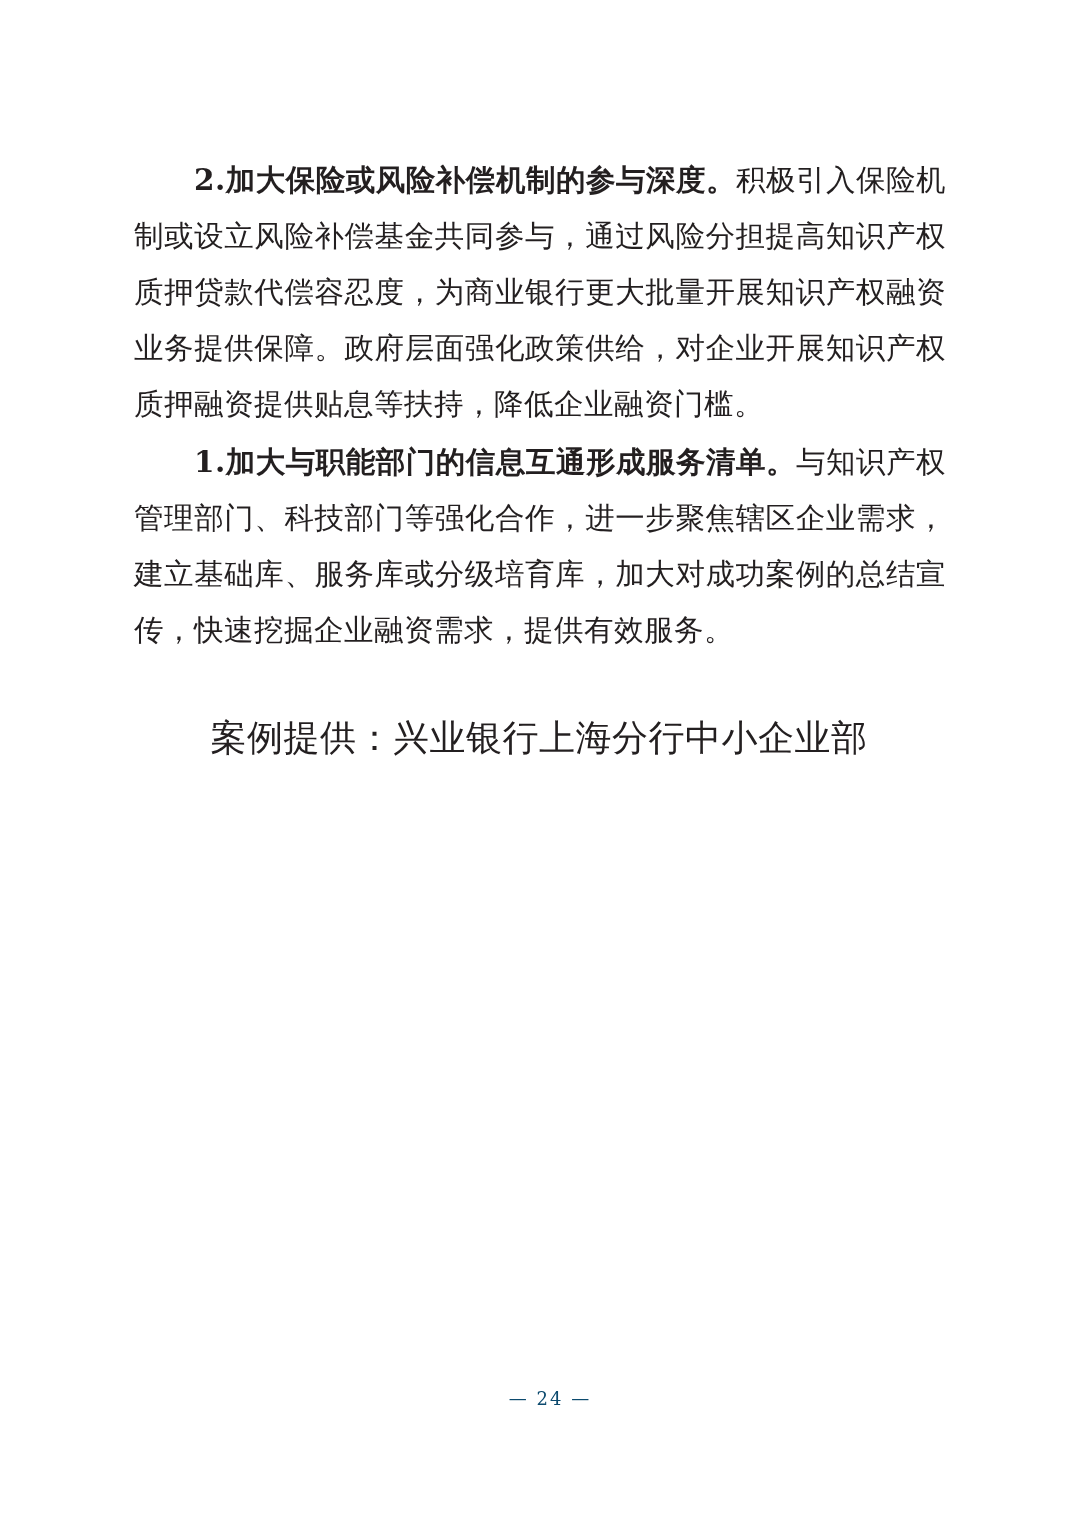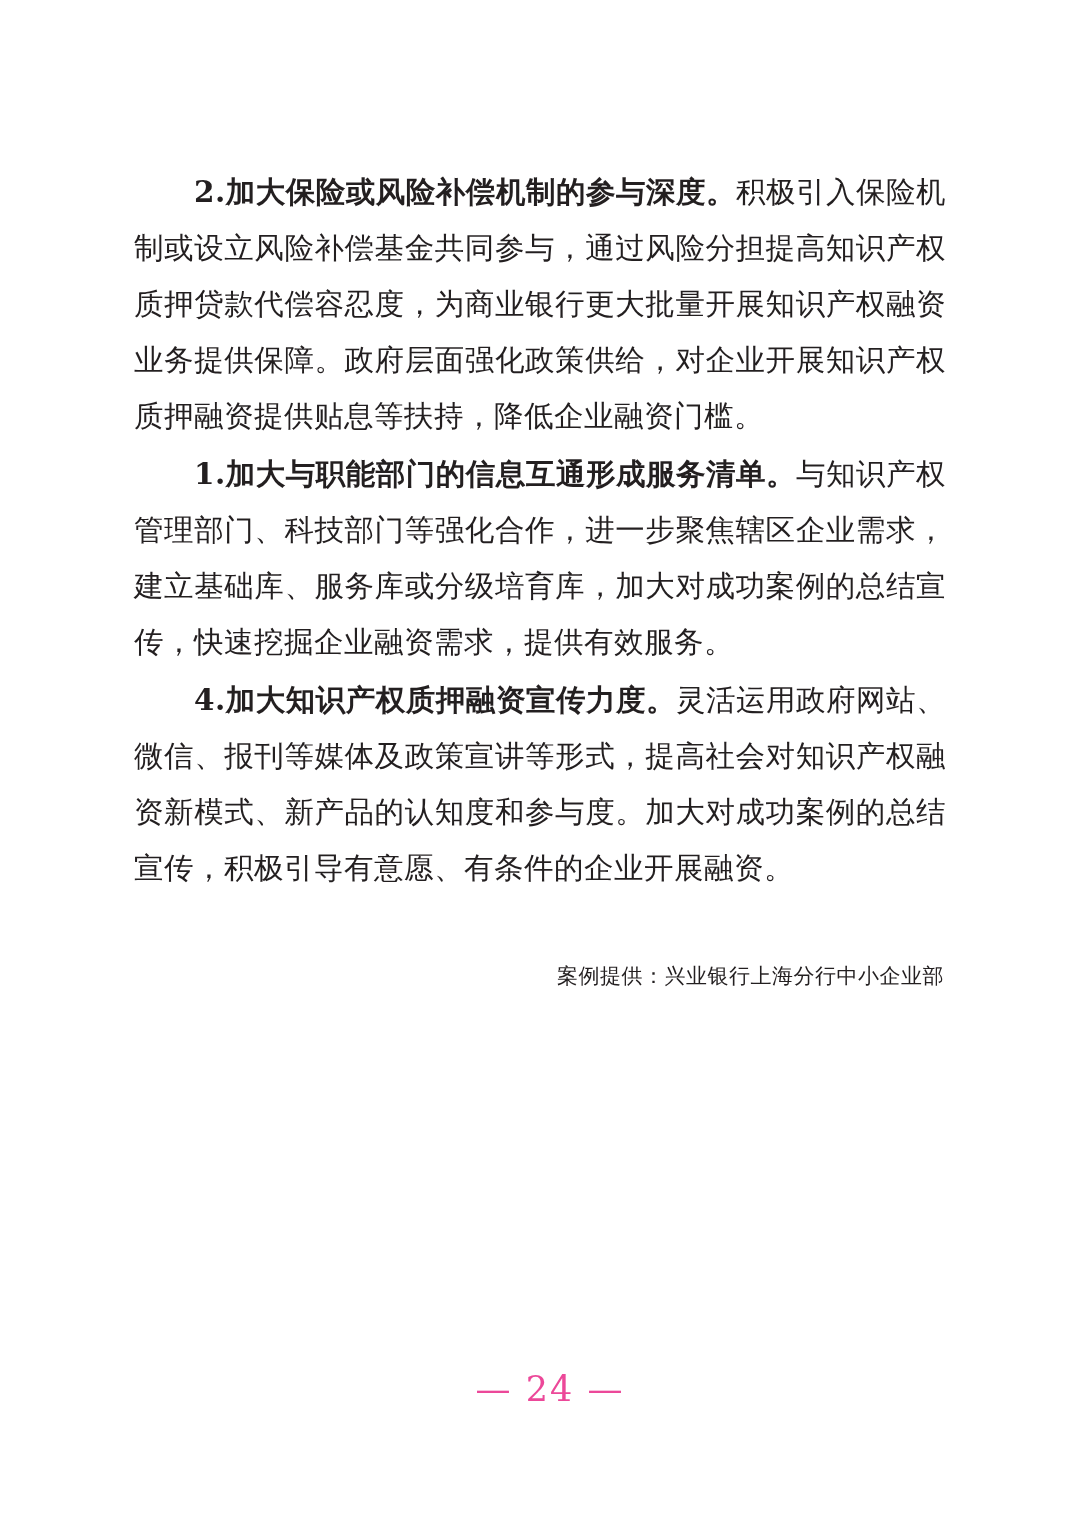--- a/index.html
+++ b/index.html
@@ -13,77 +13,74 @@
     height: 1527px;
     background: #ffffff;
     margin: 0 auto;
     overflow: hidden;
     font-family: "DejaVu Serif", "Liberation Serif", serif;
     color: #231f20;
   }
   .content {
     position: absolute;
     left: 134px;
-    top: 164px;
+    top: 152px;
     width: 812px;
   }
   .para {
     font-size: 29.5px;
     line-height: 56px;
     letter-spacing: 0.5px;
     text-align: justify;
     text-justify: inter-ideograph;
     margin: 0 0 2px 0;
     text-indent: 60px;
     font-weight: 500;
   }
   .para .lead {
     font-weight: 700;
   }
   .signature {
-    font-size: 21px;
+    font-size: 36px;
     line-height: 56px;
     letter-spacing: 0.5px;
     margin: 52px 0 0 0;
-    text-align: right;
+    text-align: center;
     padding-right: 2px;
     font-weight: 500;
   }
   .footer {
     position: absolute;
     left: 0;
     right: 0;
     bottom: 118px;
     text-align: center;
   }
   .page-number {
     display: inline-block;
-    font-size: 35px;
+    font-size: 18px;
     letter-spacing: 2px;
-    color: #ec4899;
+    color: #0c4a6e;
     padding-left: 20px;
   }
 </style>
 </head>
 <body>
 
 <div class="page">
   <div class="content">
 
     <p class="para">
       <span class="lead">2.加大保险或风险补偿机制的参与深度。</span><span>积极引入保险机制或设立风险补偿基金共同参与，通过风险分担提高知识产权质押贷款代偿容忍度，为商业银行更大批量开展知识产权融资业务提供保障。政府层面强化政策供给，对企业开展知识产权质押融资提供贴息等扶持，降低企业融资门槛。</span>
     </p>
 
     <p class="para">
       <span class="lead">1.加大与职能部门的信息互通形成服务清单。</span><span>与知识产权管理部门、科技部门等强化合作，进一步聚焦辖区企业需求，建立基础库、服务库或分级培育库，加大对成功案例的总结宣传，快速挖掘企业融资需求，提供有效服务。</span>
     </p>
 
-    <p class="para">
-      <span class="lead">4.加大知识产权质押融资宣传力度。</span><span>灵活运用政府网站、微信、报刊等媒体及政策宣讲等形式，提高社会对知识产权融资新模式、新产品的认知度和参与度。加大对成功案例的总结宣传，积极引导有意愿、有条件的企业开展融资。</span>
-    </p>
 
     <p class="signature">案例提供：兴业银行上海分行中小企业部</p>
 
   </div>
 
   <div class="footer">
     <span class="page-number">— 24 —</span>
   </div>
 </div>
 

